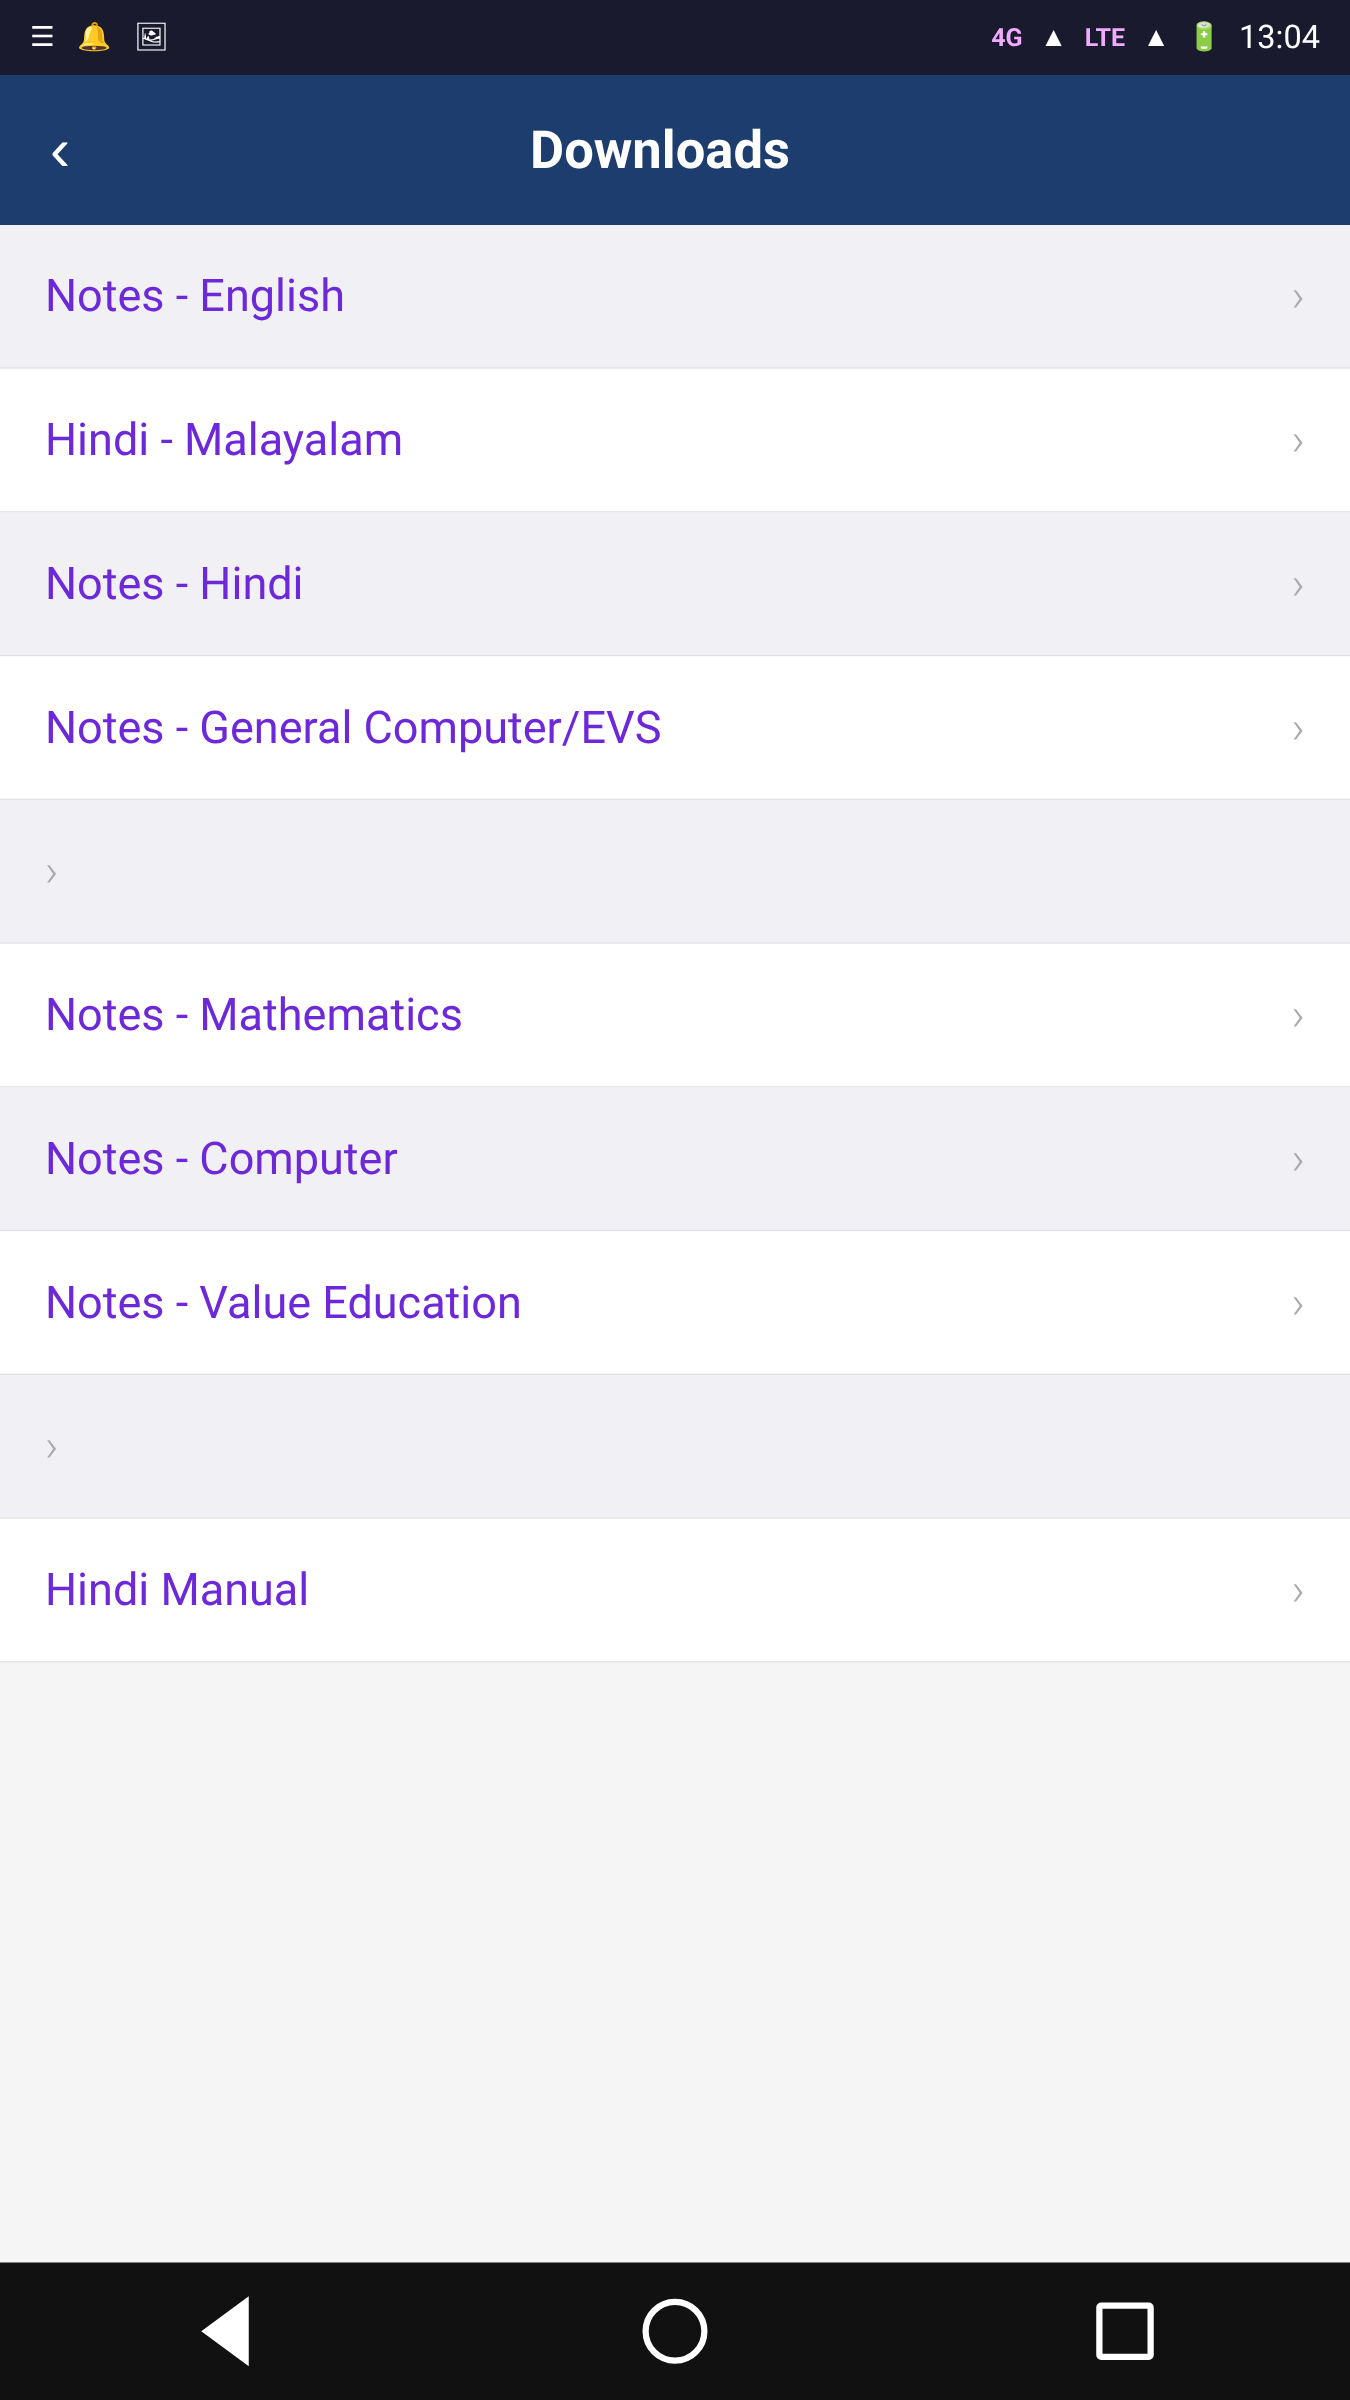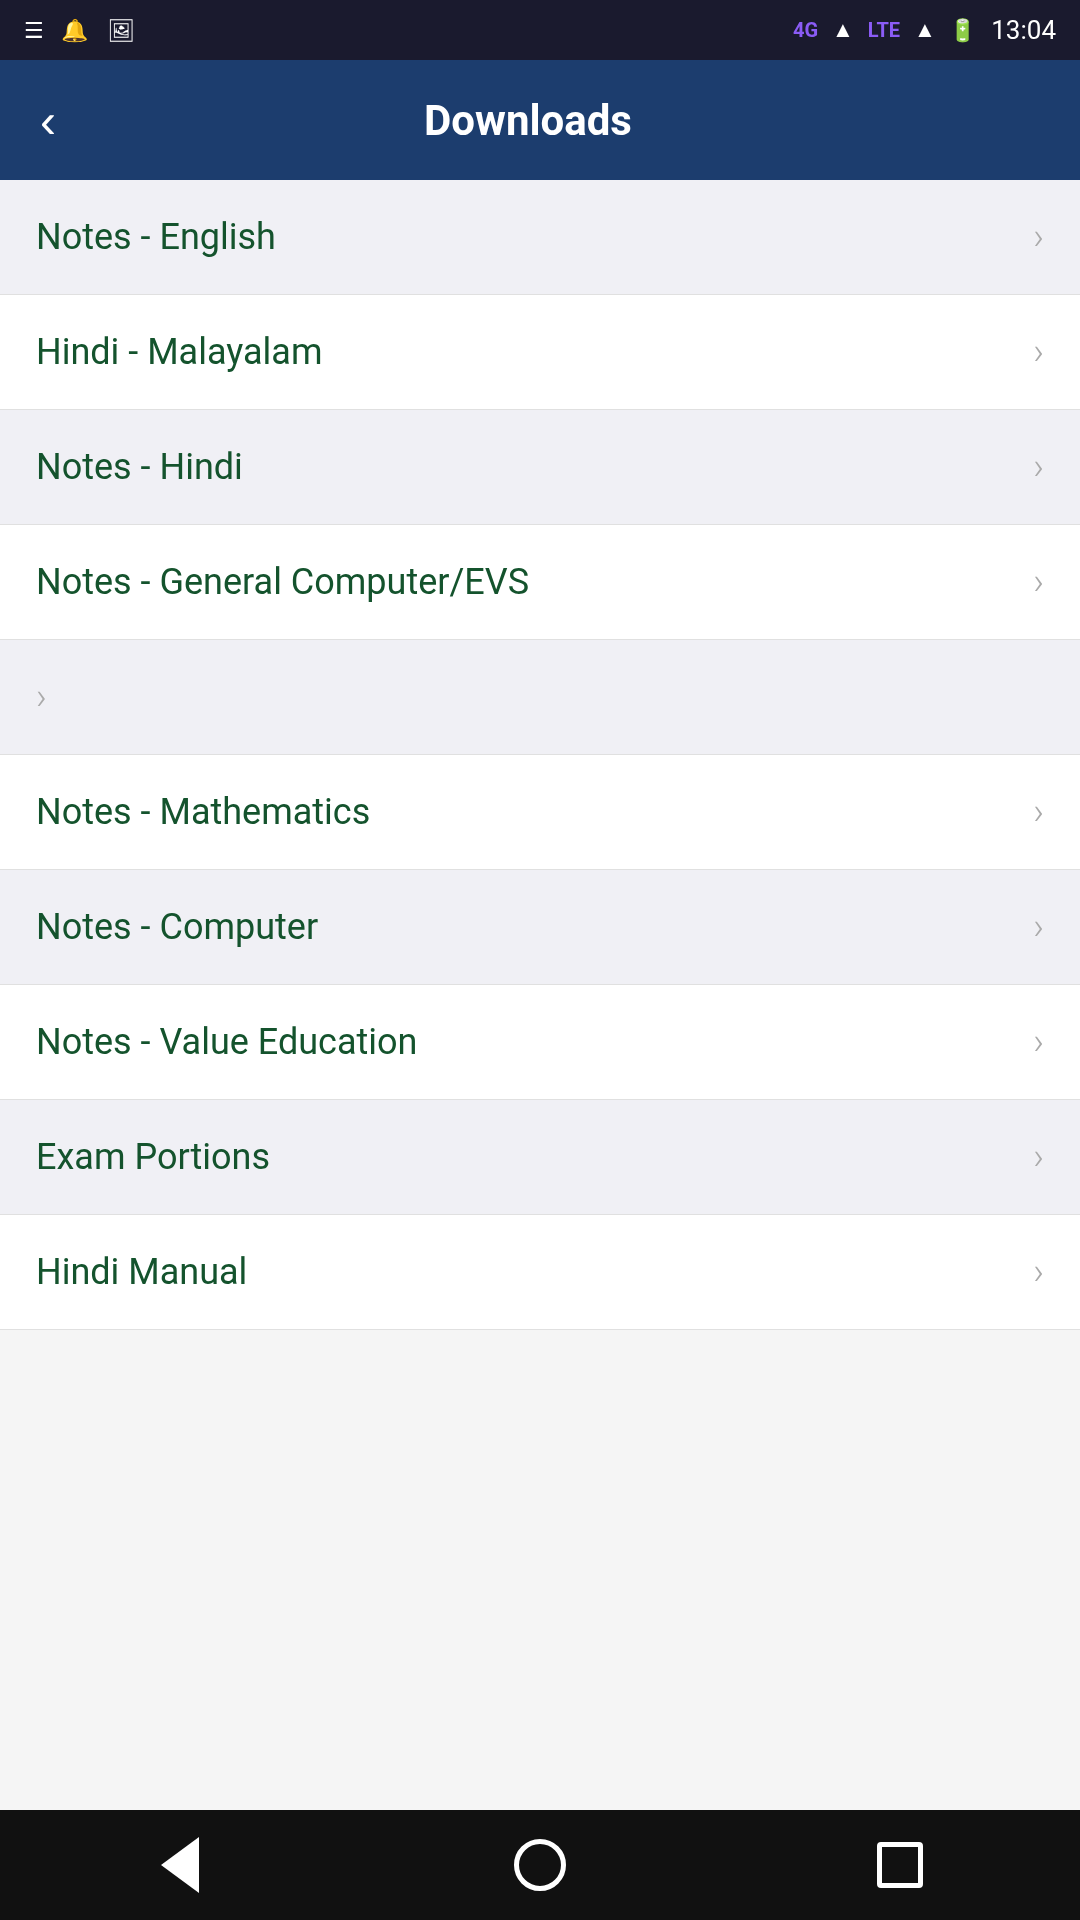--- a/index.html
+++ b/index.html
@@ -52,21 +52,21 @@
     }
 
     .time {
       font-size: 26px;
       font-weight: normal;
       color: white;
     }
 
     .signal-text {
       font-size: 20px;
-      color: #8b5cf6;
+      color: #f0abfc;
       font-weight: bold;
     }
 
     
     .header {
       width: 100%;
       height: 120px;
       background: #1c3d6e;
       display: flex;
       align-items: center;
@@ -116,21 +116,21 @@
     .list-item:nth-child(odd) {
       background: #f0f0f5;
     }
 
     .list-item:nth-child(even) {
       background: white;
     }
 
     .list-item-label {
       font-size: 36px;
-      color: #14532d;
+      color: #6d28d9;
       font-weight: 400;
     }
 
     .chevron-icon {
       color: #aaaaaa;
       font-size: 36px;
       font-weight: 300;
     }
 
     
@@ -232,21 +232,20 @@
     </div>
     <div class="list-item">
       <span class="list-item-label">Notes - Computer</span>
       <span class="chevron-icon">›</span>
     </div>
     <div class="list-item">
       <span class="list-item-label">Notes - Value Education</span>
       <span class="chevron-icon">›</span>
     </div>
     <div class="list-item">
-      <span class="list-item-label">Exam Portions</span>
       <span class="chevron-icon">›</span>
     </div>
     <div class="list-item">
       <span class="list-item-label">Hindi Manual</span>
       <span class="chevron-icon">›</span>
     </div>
   </div>
 
 <div class="bottom-nav">
   <button class="nav-button">

